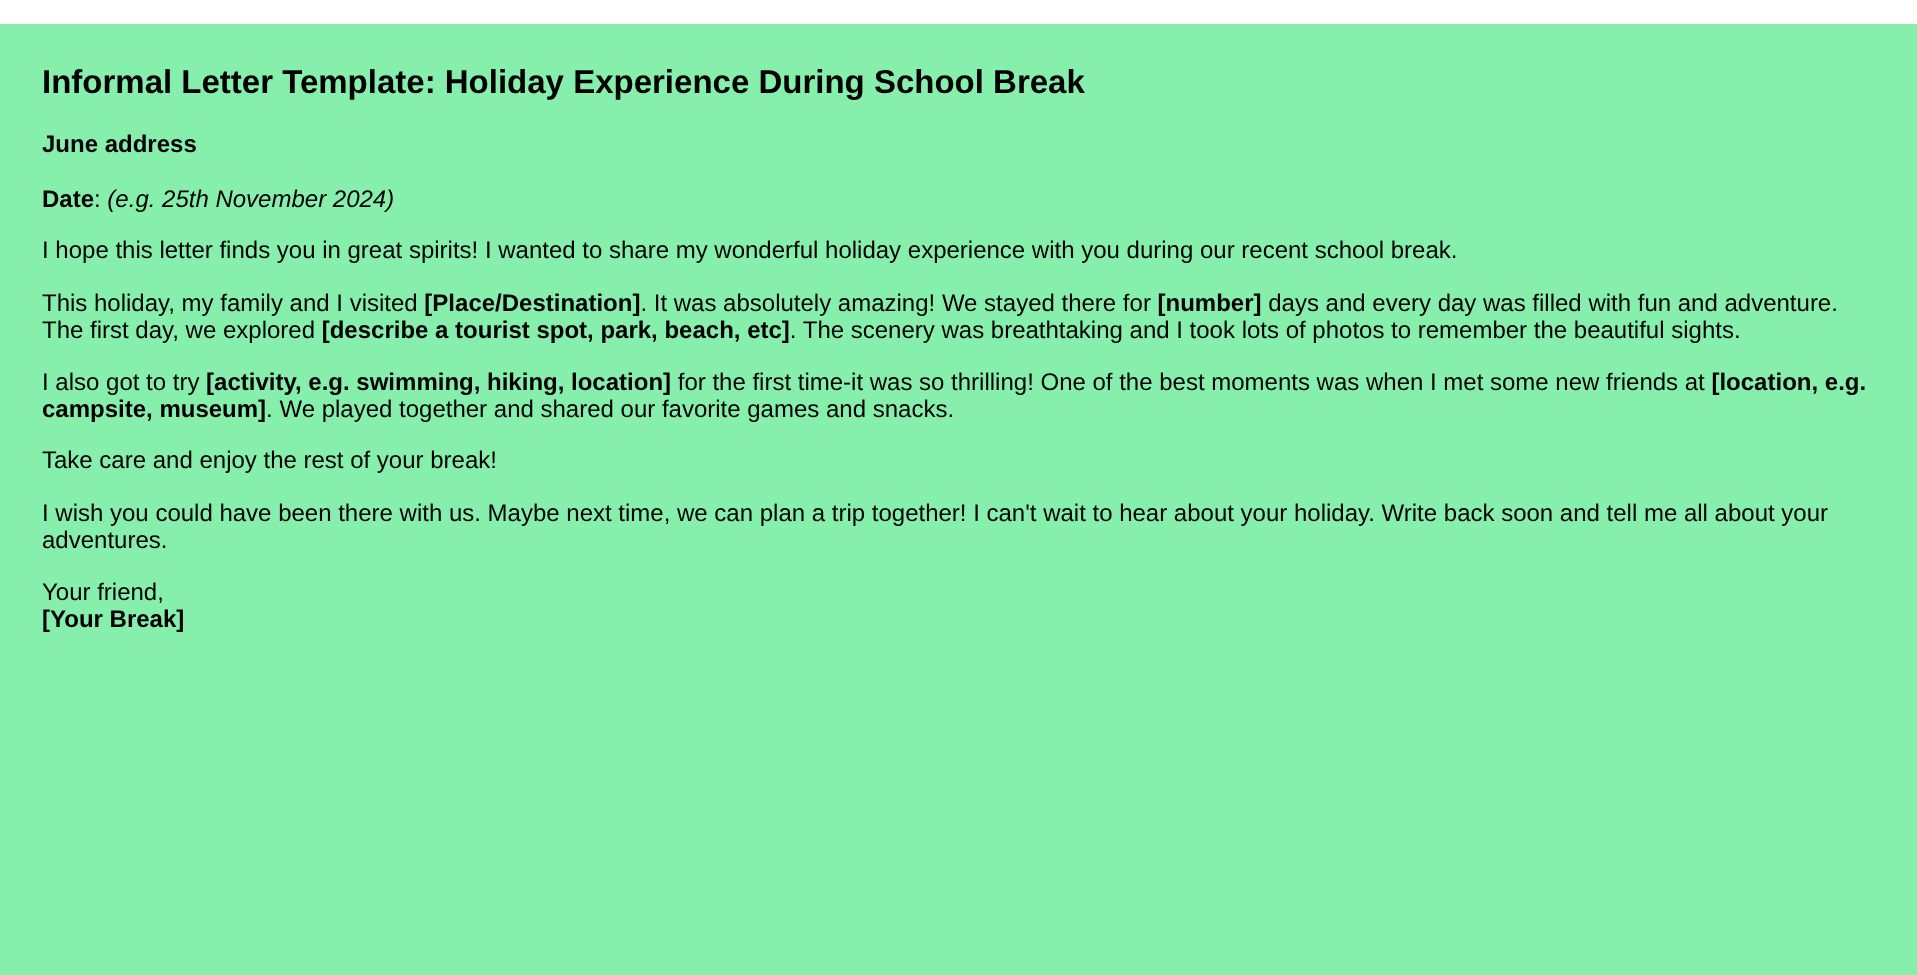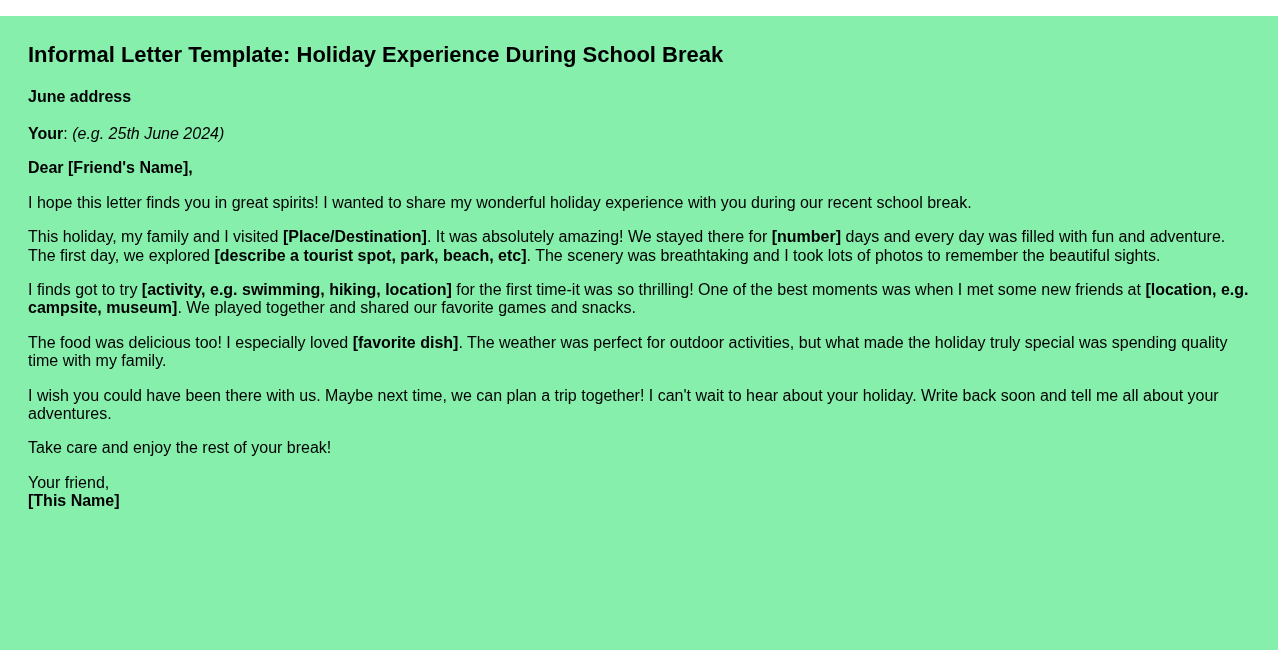--- a/index.html
+++ b/index.html
@@ -35,41 +35,37 @@
 </head>
 <body>
 
 <div class="page">
 
   <h1 class="doc-title">Informal Letter Template: Holiday Experience During School Break</h1>
 
   <p>
     <span class="bold">June address</span><br>
     <br>
-    <span class="bold">Your</span><span>: </span><span class="italic">(e.g. 25th June 2024)</span>
+    <span class="bold">Date</span><span>: </span><span class="italic">(e.g. 25th November 2024)</span>
   </p>
 
-  <p class="bold">Dear [Friend's Name],</p>
 
   <p>I hope this letter finds you in great spirits! I wanted to share my wonderful holiday experience with you during our recent school break.</p>
 
   <p>
     <span>This holiday, my family and I visited </span><span class="bold">[Place/Destination]</span><span>. It was absolutely amazing! We stayed there for </span><span class="bold">[number]</span><span> days and every day was filled with fun and adventure. The first day, we explored </span><span class="bold">[describe a tourist spot, park, beach, etc]</span><span>. The scenery was breathtaking and I took lots of photos to remember the beautiful sights.</span>
   </p>
 
   <p>
-    <span>I finds got to try </span><span class="bold">[activity, e.g. swimming, hiking, location]</span><span> for the first time-it was so thrilling! One of the best moments was when I met some new friends at </span><span class="bold">[location, e.g. campsite, museum]</span><span>. We played together and shared our favorite games and snacks.</span>
+    <span>I also got to try </span><span class="bold">[activity, e.g. swimming, hiking, location]</span><span> for the first time-it was so thrilling! One of the best moments was when I met some new friends at </span><span class="bold">[location, e.g. campsite, museum]</span><span>. We played together and shared our favorite games and snacks.</span>
   </p>
 
-  <p>
-    <span>The food was delicious too! I especially loved </span><span class="bold">[favorite dish]</span><span>. The weather was perfect for outdoor activities, but what made the holiday truly special was spending quality time with my family.</span>
-  </p>
+
+  <p>Take care and enjoy the rest of your break!</p>
 
   <p>I wish you could have been there with us. Maybe next time, we can plan a trip together! I can't wait to hear about your holiday. Write back soon and tell me all about your adventures.</p>
 
-  <p>Take care and enjoy the rest of your break!</p>
-
   <p>
     <span>Your friend,</span><br>
-    <span class="bold">[This Name]</span>
+    <span class="bold">[Your Break]</span>
   </p>
 
 </div>
 
 </body></html>

